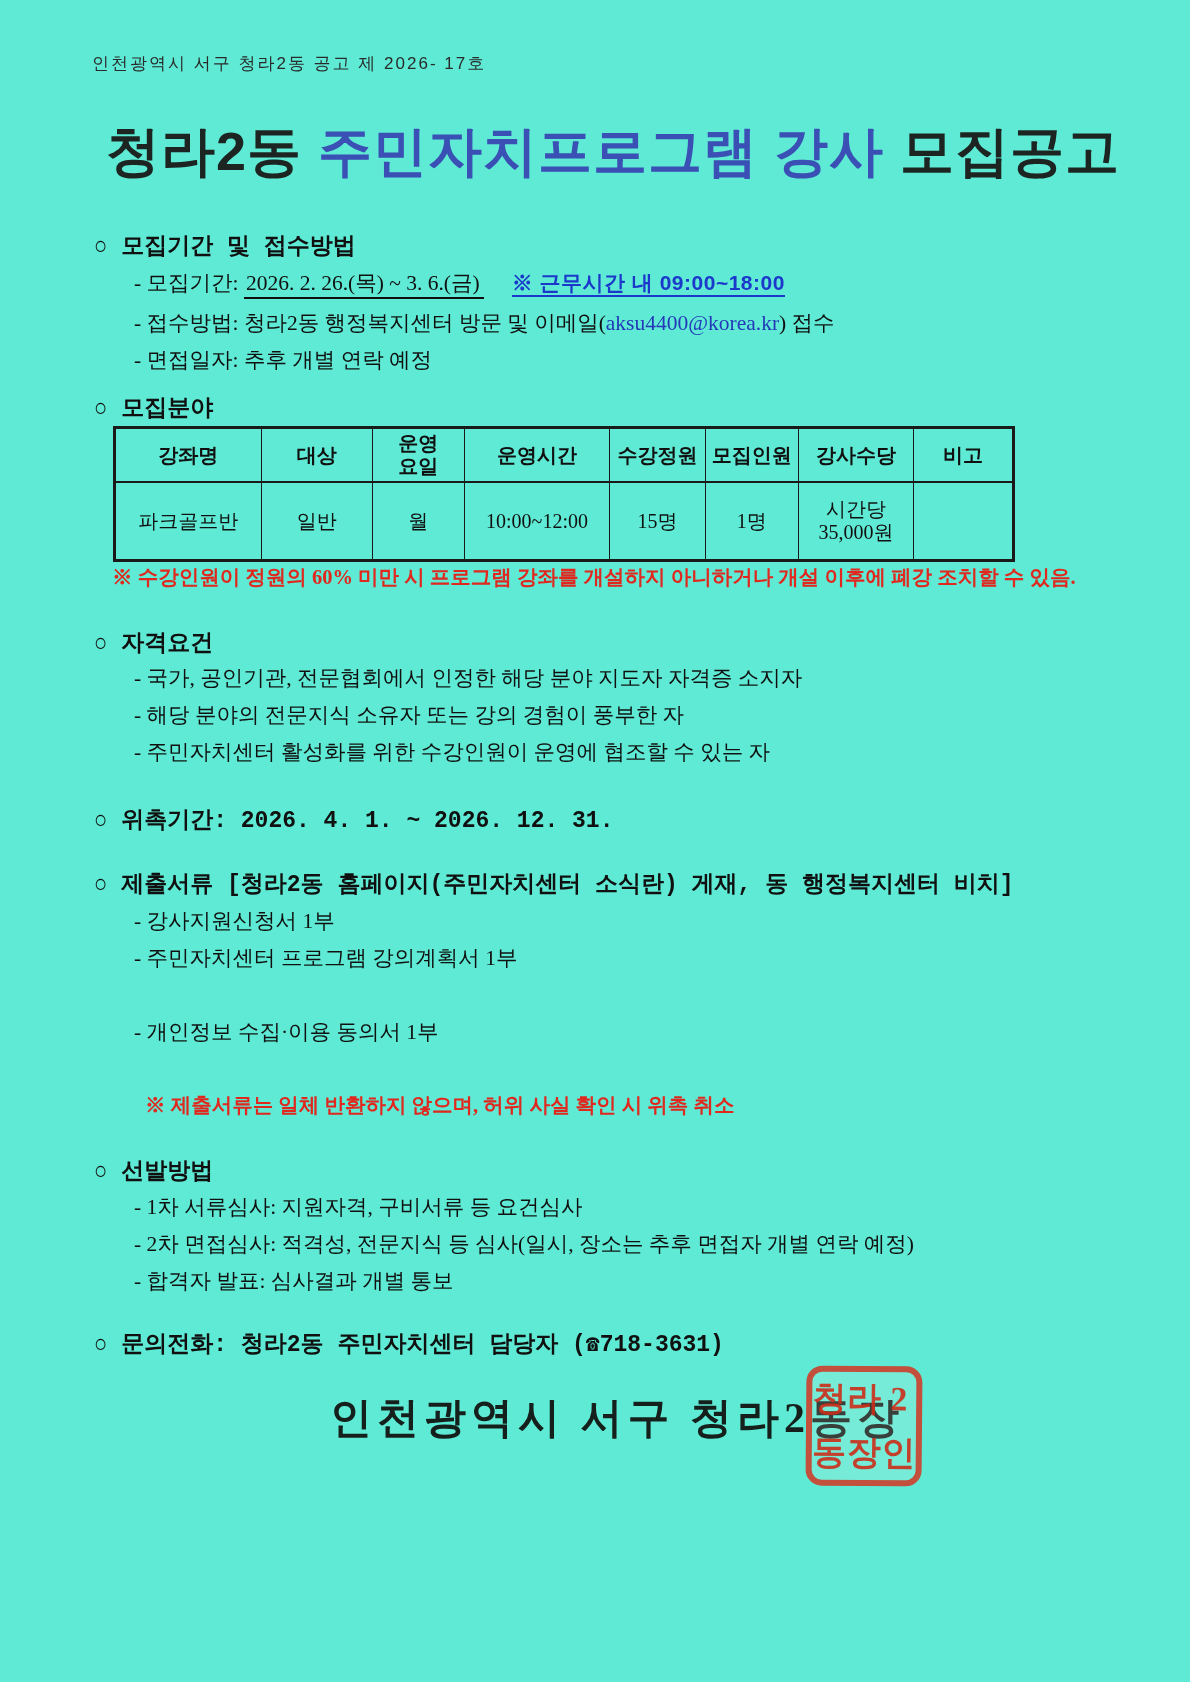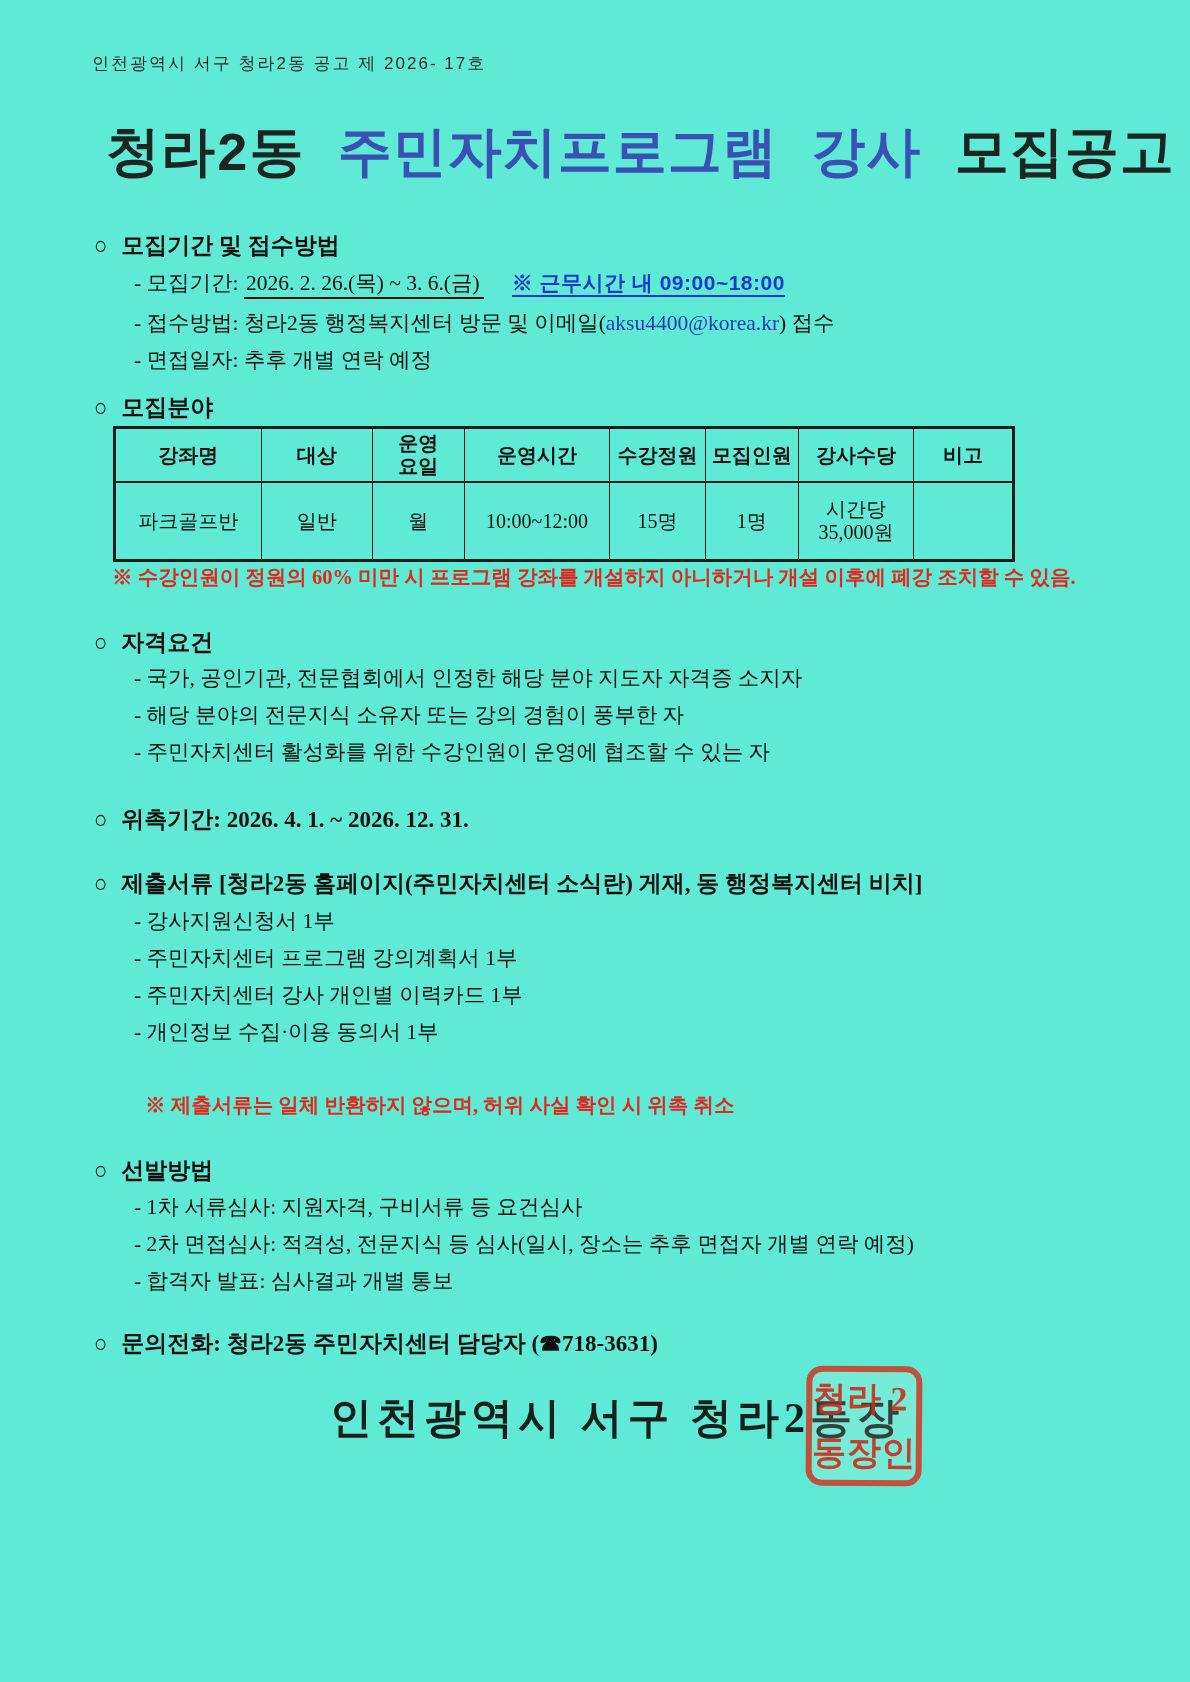--- a/index.html
+++ b/index.html
@@ -13,30 +13,30 @@
   }
   
   .notice-no{
     position:absolute;left:92px;top:52px;
     font-family:"Liberation Sans", sans-serif;
     font-size:17px;letter-spacing:2px;color:#2a2a2a;
   }
   
   .title{
     position:absolute;left:106px;top:116px;
-    font-family:Liberation Mono, monospace;
+    font-family:Liberation Sans, sans-serif;
     font-size:54px;font-weight:900;letter-spacing:1px;
     white-space:nowrap;
   }
   .title .t-dark{color:#1c2522;}
   .title .t-blue{color:#3a50b5;}
   
   .sec-head{
     position:absolute;left:94px;
-    font-family:Liberation Serif, serif;
+    font-family:Liberation Mono, monospace;
     font-size:23px;font-weight:800;color:#101010;
     white-space:nowrap;
   }
   .sec-head .bullet{
     display:inline-block;margin-right:14px;
     font-weight:400;font-size:22px;transform:scaleY(1.15);
     color:#101010;
   }
   
   .line{
@@ -175,21 +175,20 @@
 
   <div class="sec-head" style="top:804px">
     <span class="bullet">○</span><span>위촉기간: 2026. 4. 1. ~ 2026. 12. 31.</span>
   </div>
 
   <div class="sec-head" style="top:868px">
     <span class="bullet">○</span><span>제출서류 [청라2동 홈페이지(주민자치센터 소식란) 게재, 동 행정복지센터 비치]</span>
   </div>
   <div class="line" style="top:906px">- 강사지원신청서 1부</div>
   <div class="line" style="top:943px">- 주민자치센터 프로그램 강의계획서 1부</div>
-  <div class="line" style="top:980px">- 주민자치센터 강사 개인별 이력카드 1부</div>
   <div class="line" style="top:1017px">- 개인정보 수집·이용 동의서 1부</div>
   <div class="red-note" style="top:1091px;left:145px">※ 제출서류는 일체 반환하지 않으며, 허위 사실 확인 시 위촉 취소</div>
 
   <div class="sec-head" style="top:1155px">
     <span class="bullet">○</span><span>선발방법</span>
   </div>
   <div class="line" style="top:1192px">- 1차 서류심사: 지원자격, 구비서류 등 요건심사</div>
   <div class="line" style="top:1229px">- 2차 면접심사: 적격성, 전문지식 등 심사(일시, 장소는 추후 면접자 개별 연락 예정)</div>
   <div class="line" style="top:1266px">- 합격자 발표: 심사결과 개별 통보</div>
 

